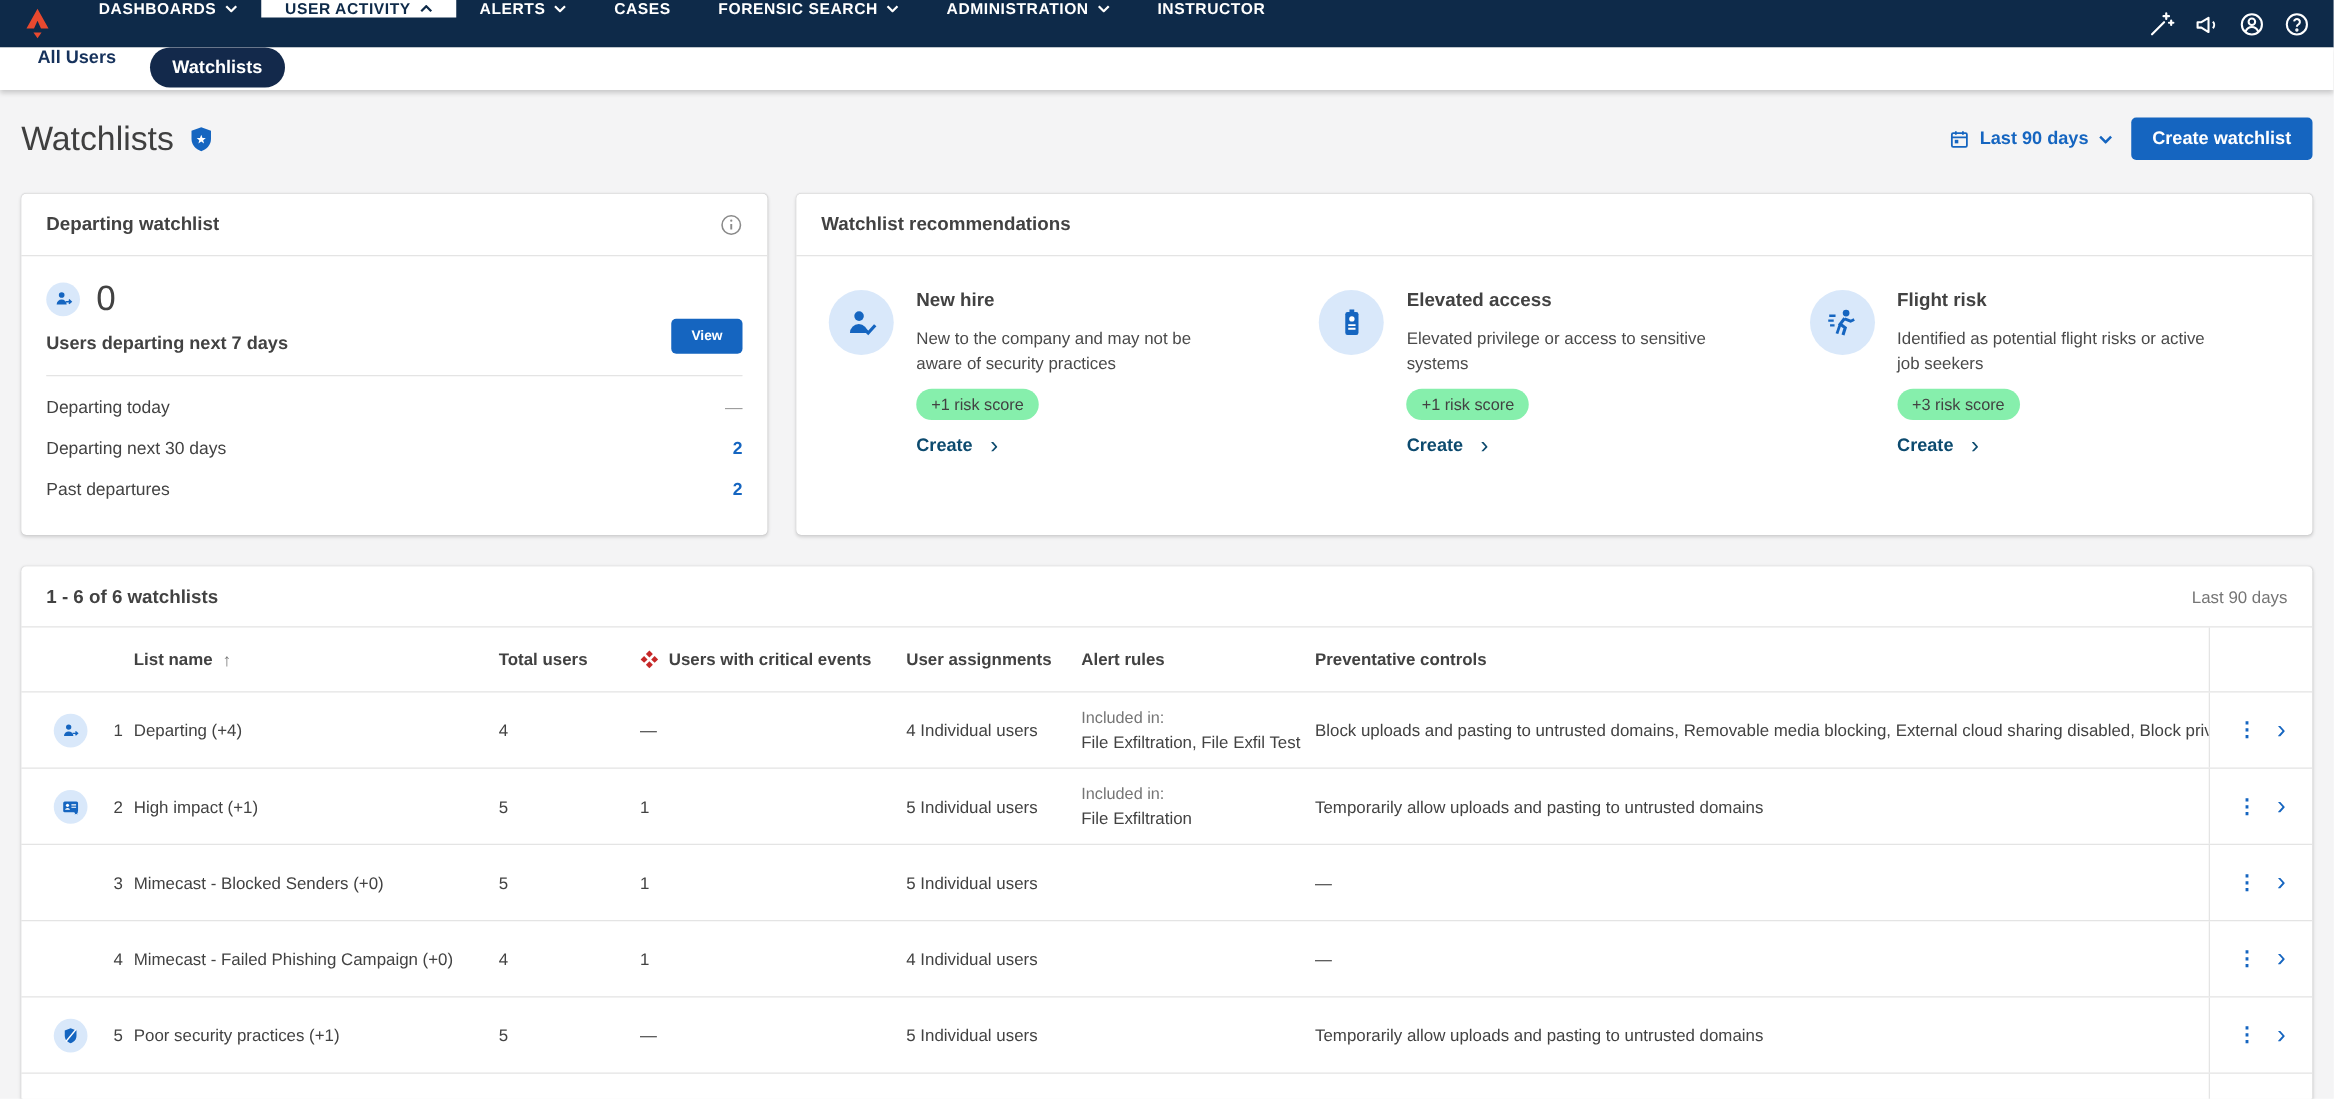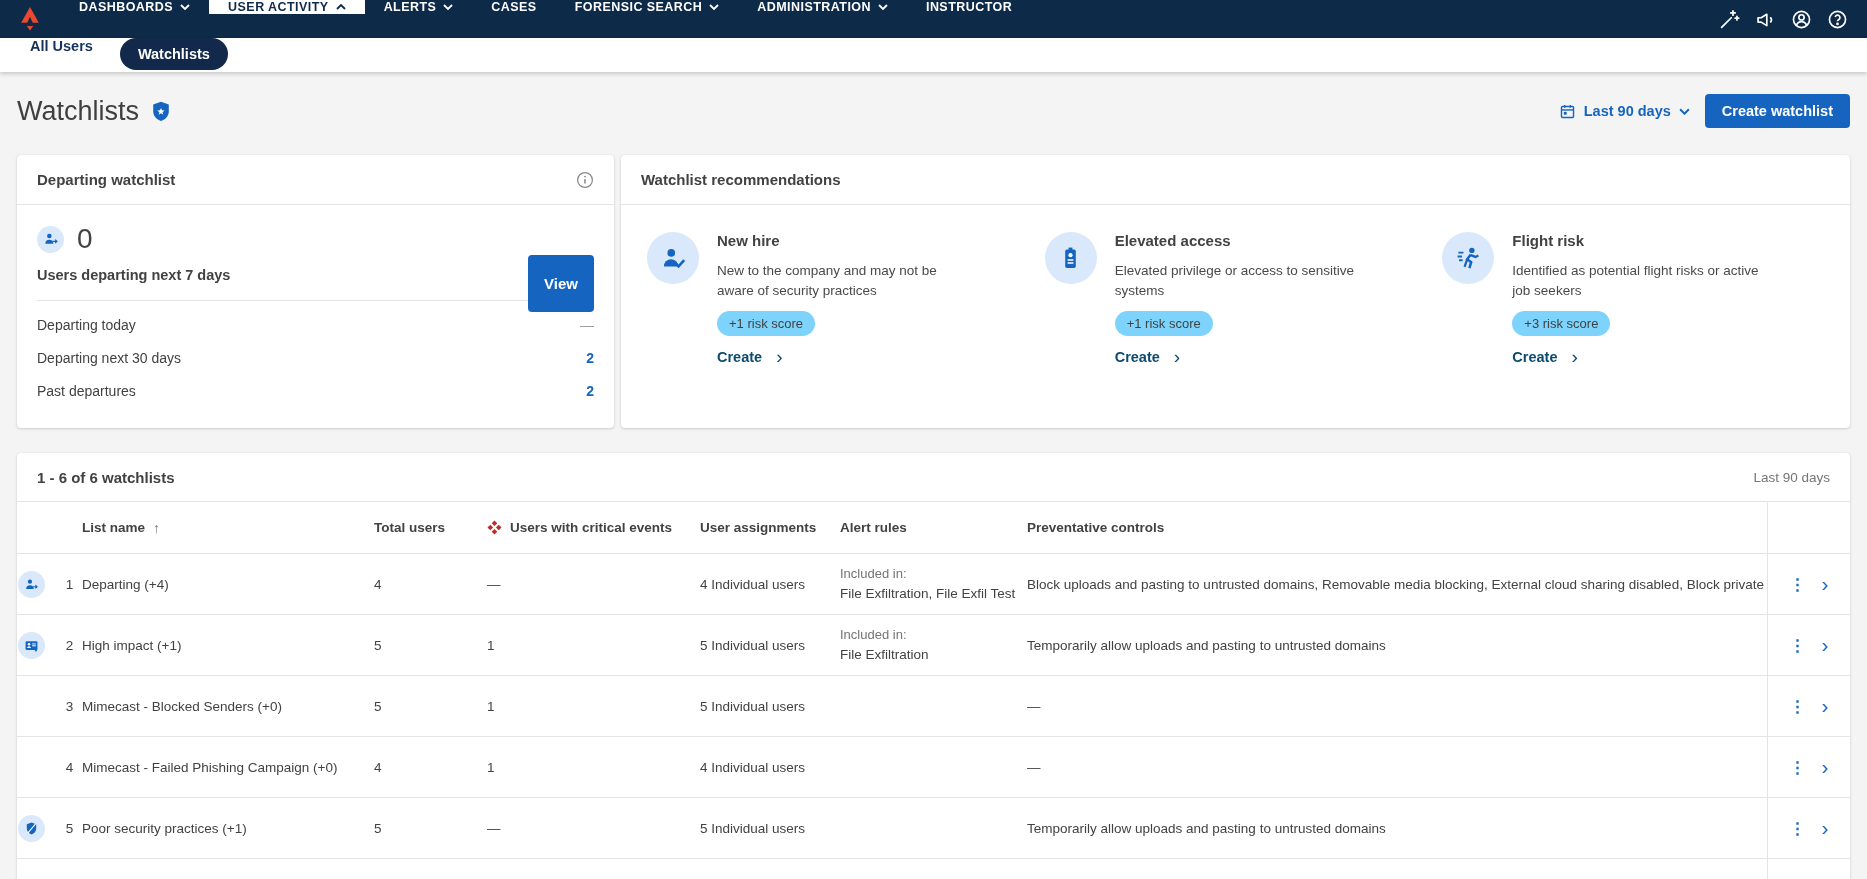--- a/index.html
+++ b/index.html
@@ -39,72 +39,72 @@
   .page-title { font-size: 27px; font-weight: 500; color: #3f3f3f; }
   .title-shield { margin-left: 11px; display: flex; }
   .header-right { margin-left: auto; display: flex; align-items: center; gap: 15px; }
   .date-range { display: flex; align-items: center; gap: 8px; color: #1565c0; font-weight: 700; font-size: 14.5px; cursor: pointer; }
   .create-btn {
     background: #1565c0; color: #fff; border: none; border-radius: 4px;
     font-weight: 700; font-size: 14.5px; padding: 9px 17px; cursor: pointer;
     font-family: "Liberation Sans", sans-serif;
   }
   
-  .cards-row { display: flex; gap: 7px; height: 273px; }
+  .cards-row { display: flex; gap: 23px; height: 273px; }
   .card {
     background: #fff; border-radius: 4px; box-shadow: 0 1px 3px rgba(0,0,0,.16), 0 0 1px rgba(0,0,0,.1);
   }
   .card-header {
     height: 50px; padding: 0 20px; display: flex; align-items: center;
     justify-content: space-between; border-bottom: 1px solid #e4e4e4;
   }
   .card-title { font-size: 15px; font-weight: 700; color: #424242; }
   .departing-card { width: 597px; flex: none; height: 100%; }
   .rec-card { flex: 1; height: 100%; }
   .dep-body { padding: 18px 20px 8px; position: relative; }
   .dep-count-row { display: flex; align-items: center; gap: 13px; }
   .mini-circle {
     width: 27px; height: 27px; border-radius: 50%; background: #d9e8fa;
     display: flex; align-items: center; justify-content: center; flex: none;
   }
   .dep-count { font-size: 28px; color: #424242; }
   .dep-count-label { margin-top: 12px; font-weight: 700; font-size: 14.5px; color: #424242; }
   .view-btn {
     position: absolute; top: 50px; right: 20px; background: #1565c0; color: #fff;
-    border: none; border-radius: 4px; font-weight: 700; font-size: 15px; padding: 20px 16px;
+    border: none; border-radius: 4px; font-weight: 700; font-size: 11px; padding: 8px 16px;
     cursor: pointer; font-family: "Liberation Sans", sans-serif;
   }
   .dep-divider { border-top: 1px solid #e4e4e4; margin: 17px 0 7px; }
   .dep-row { display: flex; justify-content: space-between; align-items: center; padding: 8.5px 0; font-size: 14px; }
   .dep-dash { color: #9e9e9e; }
   .dep-link { color: #1565c0; font-weight: 700; cursor: pointer; }
   
   .rec-body { display: flex; padding: 27px 10px 20px 26px; }
   .rec-item { flex: 1; display: flex; gap: 18px; align-items: flex-start; }
   .rec-circle {
     width: 52px; height: 52px; border-radius: 50%; background: #d9e8fa; flex: none;
     display: flex; align-items: center; justify-content: center;
   }
   .rec-title { font-size: 15px; font-weight: 700; color: #424242; margin-bottom: 12px; }
   .rec-desc { font-size: 13.5px; color: #4a4a4a; line-height: 1.45; max-width: 258px; margin-bottom: 11px; }
   .rec-pill {
-    display: inline-block; background: #7dd3fc; color: #424242; font-size: 13px;
+    display: inline-block; background: #86efac; color: #424242; font-size: 13px;
     padding: 5px 12px; border-radius: 13px; margin-bottom: 13px;
   }
   .rec-create { display: flex; align-items: center; gap: 14px; color: #0c4a6e; font-weight: 700; font-size: 14.5px; cursor: pointer; }
   .rec-create .chev { font-size: 19px; line-height: 12px; font-weight: 400; }
   
   .table-card { margin-top: 25px; border-radius: 4px 4px 0 0; }
   .table-title-row { height: 48px; padding: 0 20px; display: flex; align-items: center; justify-content: space-between; }
   .table-title { font-size: 15px; font-weight: 700; color: #424242; }
   .table-period { font-size: 13.5px; color: #757575; }
   .tgrid {
     display: grid;
     grid-template-columns: 40px 25px 292px 113px 213px 140px 187px 1fr 83px;
-    align-items: center; padding-left: 0;
+    align-items: center; padding-left: 25px;
   }
   .thead { border-top: 1px solid #e4e4e4; height: 52px; font-size: 13.5px; font-weight: 700; color: #424242; }
   .th { display: flex; align-items: center; gap: 8px; cursor: pointer; }
   .sort-arrow { color: #757575; font-weight: 400; font-size: 14px; }
   .trow { border-top: 1px solid #e4e4e4; min-height: 61px; font-size: 13.5px; color: #424242; cursor: pointer; }
   .cell { padding-right: 10px; }
   .icon-cell { display: flex; justify-content: flex-start; padding-left: 1px; }
   .num-cell { text-align: center; padding-right: 0; }
   .alert-cell { display: flex; flex-direction: column; justify-content: center; line-height: 1.45; }
   .included { color: #757575; font-size: 13px; }

